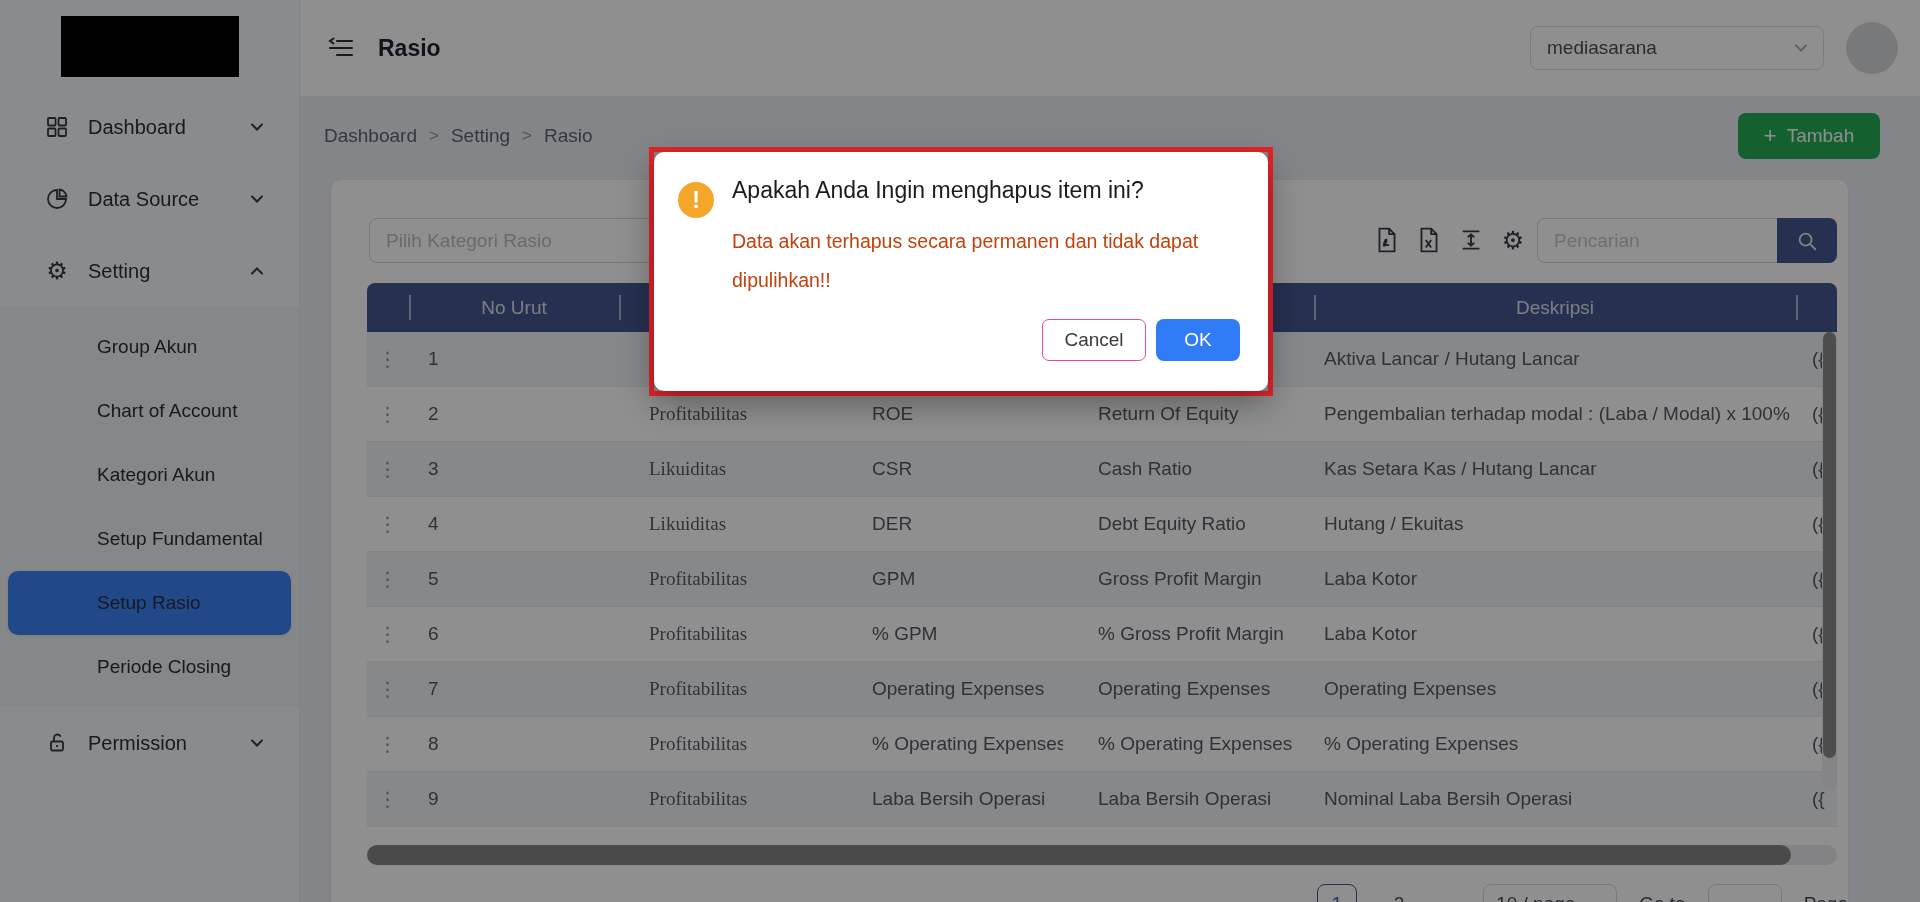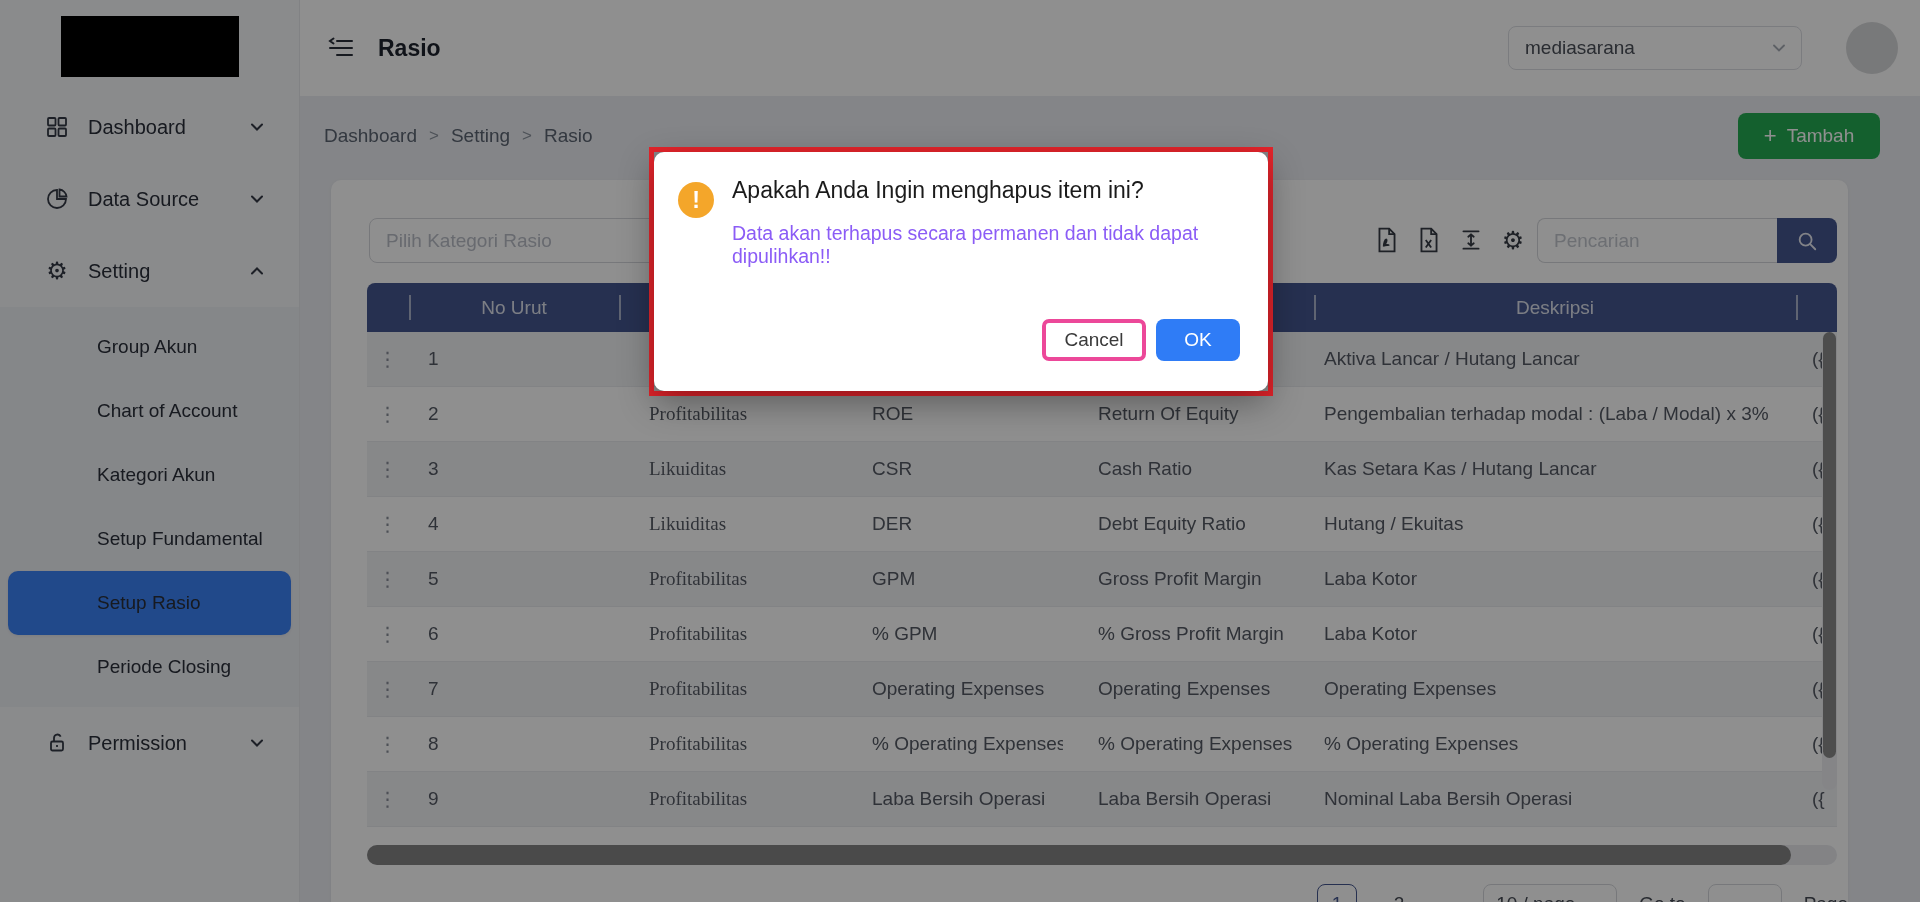--- a/index.html
+++ b/index.html
@@ -15,21 +15,21 @@
   .nav-item .nlabel { margin-left:18px; font-size:20px; flex:1; }
   .chev { width:16px; height:16px; color:#343A46; }
   .submenu { background:#EEF0F4; padding:8px 0; }
   .sub-item { height:64px; margin:0 8px; display:flex; align-items:center; padding-left:89px; font-size:19px; color:#2A2F3A; border-radius:10px; cursor:pointer; }
   .sub-item.active { background:#3b82f6; box-shadow:0 1px 3px rgba(40,50,80,0.08); }
 
   
   .topbar { position:absolute; left:300px; top:0; width:1620px; height:96px; background:#FFFFFF; display:flex; align-items:center; z-index:5; }
   .menu-fold { margin-left:28px; width:26px; height:22px; color:#2A2F3A; cursor:pointer; }
   .page-title { margin-left:24px; font-size:23px; font-weight:600; color:#1E232E; }
-  .topbar-right { margin-left:auto; display:flex; align-items:center; padding-right:22px;gap:22px; }
+  .topbar-right { margin-left:auto; display:flex; align-items:center; padding-right:22px; }
   .company-select { width:294px; height:44px; border:1px solid #DCDEE3; border-radius:8px; background:#FFFFFF; display:flex; align-items:center; padding:0 14px 0 16px; font-size:19px; color:#4A4F58; cursor:pointer; }
   .company-select .sel-chev { margin-left:auto; color:#A6ABB5; }
   .avatar { width:52px; height:52px; border-radius:50%; background:#D7D8DA; margin-left:22px; cursor:pointer; }
 
   
   .content { position:absolute; left:300px; top:96px; width:1620px; height:806px; background:#ECEEF2; }
   .crumb-row { position:absolute; left:24px; right:40px; top:14px; height:52px; display:flex; align-items:center; }
   .breadcrumb { font-size:19px; color:#5B6472; display:flex; align-items:center; gap:12px; }
   .crumb-link { cursor:pointer; }
   .crumb-sep { color:#8A919D; font-size:17px; }
@@ -78,23 +78,23 @@
   .pg-num.active { border:1.5px solid #44568F; color:#44568F; }
   .pg-size { width:134px; height:40px; border:1px solid #D5D7DC; border-radius:8px; display:flex; align-items:center; padding:0 12px; cursor:pointer; background:#fff; }
   .pg-goto-input { width:74px; height:40px; border:1px solid #D5D7DC; border-radius:8px; outline:none; padding:0 10px; font-size:19px; font-family:inherit; }
 
   
   .overlay { position:absolute; inset:0; background:rgba(0,0,0,0.44); z-index:50; }
   .modal-annot { position:absolute; left:649px; top:147px; width:624px; height:249px; border:5px solid #E3242B; z-index:60; }
   .dialog { position:relative; width:100%; height:100%; background:#FFFFFF; border-radius:10px; box-shadow:0 12px 34px rgba(0,0,0,0.35); }
   .warn-icon { position:absolute; left:24px; top:30px; width:36px; height:36px; border-radius:50%; background:#F4A62A; color:#FFFFFF; font-size:23px; font-weight:700; display:flex; align-items:center; justify-content:center; }
   .dlg-title { position:absolute; left:78px; top:25px; font-size:23px; font-weight:500; color:#1B1B1B; }
-  .dlg-body { position:absolute; left:78px; top:70px; width:505px; font-size:19.5px; line-height:23px; color:#8b5cf6; }
+  .dlg-body { position:absolute; left:78px; top:70px; width:505px; font-size:19.5px; line-height:39px; color:#c2410c; }
   .dlg-actions { position:absolute; right:28px; bottom:30px; display:flex; gap:10px; }
-  .btn-cancel { width:104px; height:42px; background:#FFFFFF; border:4px solid #ec4899; border-radius:7px; font-size:19px; color:#3A3A3A; cursor:pointer; font-family:inherit; }
+  .btn-cancel { width:104px; height:42px; background:#FFFFFF; border:1px solid #ec4899; border-radius:7px; font-size:19px; color:#3A3A3A; cursor:pointer; font-family:inherit; }
   .btn-ok { width:84px; height:42px; background:#2F7CF6; border:none; border-radius:8px; font-size:19px; color:#FFFFFF; cursor:pointer; font-family:inherit; }
 
   svg { display:block; }
 </style>
 </head>
 <body>
 
 <div class="sidebar">
   <div class="logo"></div>
   <div class="nav">
@@ -284,21 +284,21 @@
           <div class="td c-desc">Aktiva Lancar / Hutang Lancar</div>
           <div class="td c-formula">({</div>
         </div>
 
         <div class="tr">
           <div class="td handle">⋮</div>
           <div class="td c-no">2</div>
           <div class="td c-kat">Profitabilitas</div>
           <div class="td c-kode">ROE</div>
           <div class="td c-nama">Return Of Equity</div>
-          <div class="td c-desc">Pengembalian terhadap modal : (Laba / Modal) x 3%</div>
+          <div class="td c-desc">Pengembalian terhadap modal : (Laba / Modal) x 100%</div>
           <div class="td c-formula">({</div>
         </div>
 
         <div class="tr">
           <div class="td handle">⋮</div>
           <div class="td c-no">3</div>
           <div class="td c-kat">Likuiditas</div>
           <div class="td c-kode">CSR</div>
           <div class="td c-nama">Cash Ratio</div>
           <div class="td c-desc">Kas Setara Kas / Hutang Lancar</div>

